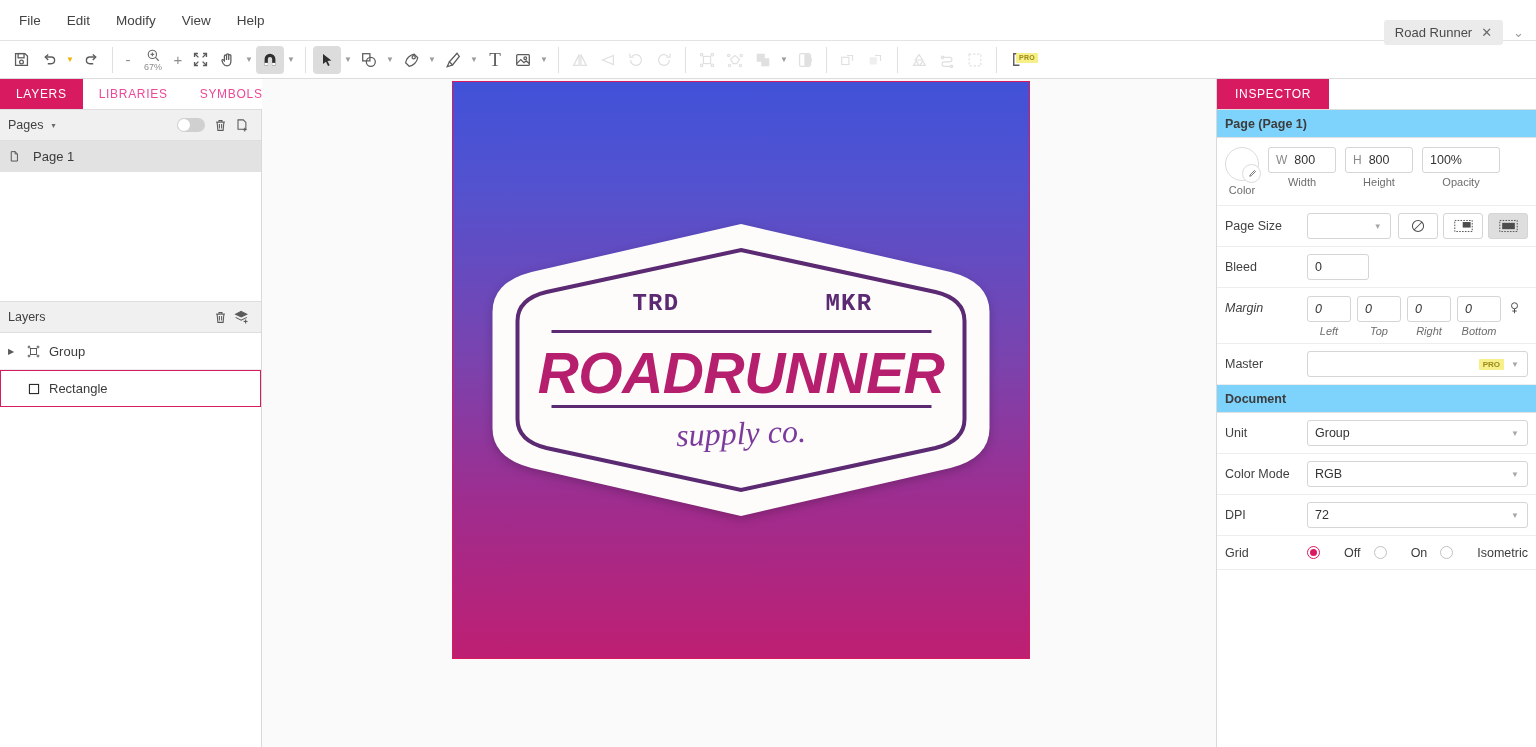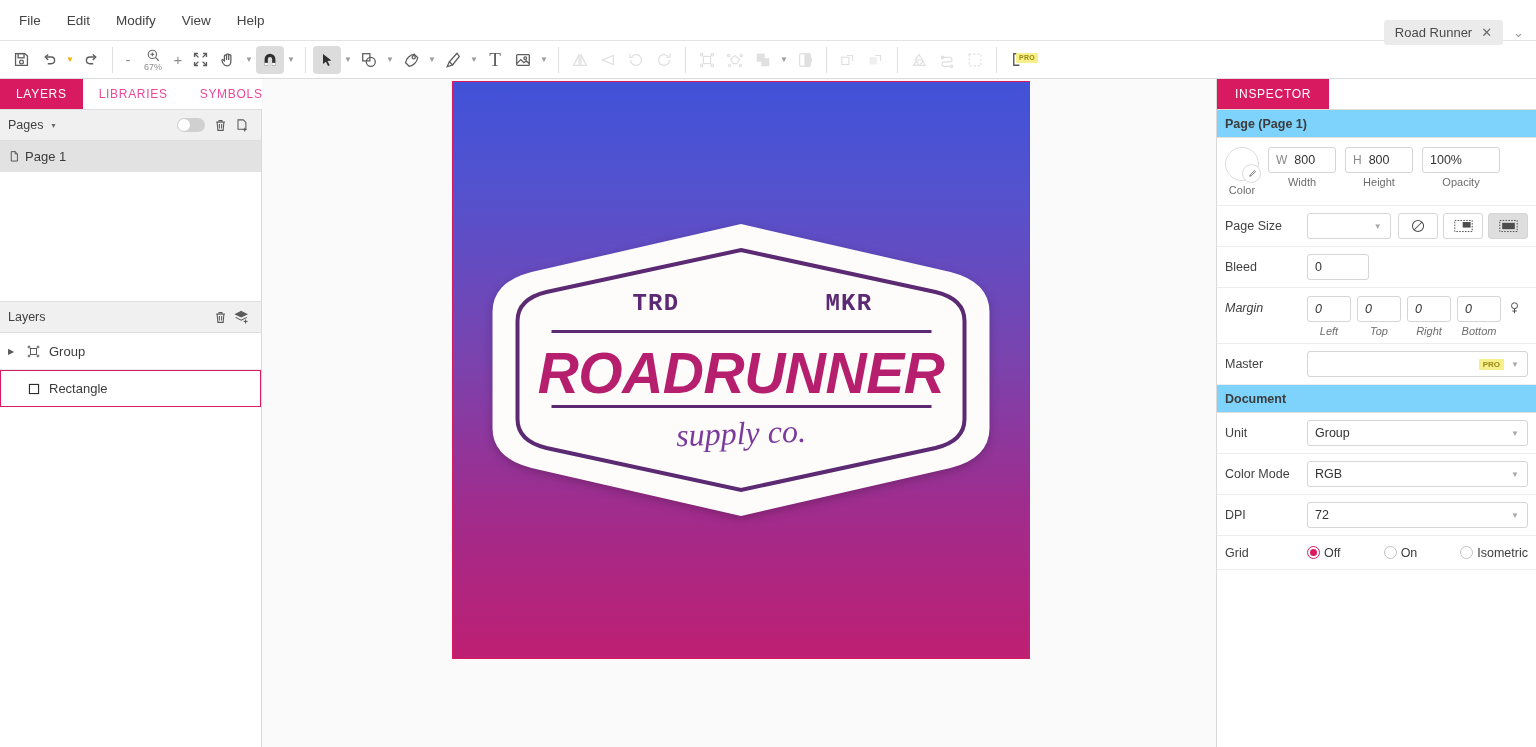--- a/index.html
+++ b/index.html
@@ -100,21 +100,21 @@
   .toggle-pill {
     width: 28px; height: 14px; border-radius: 7px; background: #d0d0d0;
     position: relative; cursor: pointer; margin-right: 4px;
   }
   .toggle-pill::after {
     content: ""; position: absolute; left: 1px; top: 1px;
     width: 12px; height: 12px; border-radius: 50%; background: #fff;
   }
   .pages-list { flex: 0 0 161px; background: #fff; overflow: hidden; border-bottom: 1px solid #dedede; }
   .page-row {
-    height: 31px; display: flex; align-items: center; gap: 4px;
+    height: 31px; display: flex; align-items: center; gap: 12px;
     padding: 0 8px; font-size: 13px; color: #3b3b3b; cursor: pointer;
   }
   .page-row.selected { background: #e2e2e2; }
   .layers-list { flex: 1; background: #fff; overflow: hidden; }
   .layer-row {
     height: 37px; display: flex; align-items: center; gap: 8px;
     padding: 0 8px; font-size: 13px; color: #3b3b3b; cursor: pointer;
     border-bottom: 1px solid #ececec;
   }
   .layer-row.selected { border: 1.5px solid #d81b60; background: #fff; }
@@ -214,21 +214,21 @@
   .sqbtn {
     width: 42px; height: 26px; border: 1px solid #d5d5d5; border-radius: 3px;
     background: #fff; display: flex; align-items: center; justify-content: center;
     cursor: pointer; color: #4d4d4d;
   }
   .sqbtn.active { background: #dedede; }
   .mini-pro {
     background: #f7ef8a; color: #9a8b1a; font-size: 8px; font-weight: bold;
     padding: 1px 4px; border-radius: 1px; margin-right: 16px;
   }
-  .radio-row { display: flex; align-items: center; gap: 4px; font-size: 12.5px; color: #3c3c3c; cursor: pointer; }
+  .radio-row { display: flex; align-items: center; gap: 24px; font-size: 12.5px; color: #3c3c3c; cursor: pointer; }
   .radio {
     width: 13px; height: 13px; border-radius: 50%;
     border: 1.5px solid #c2c2c2; background: #fff; position: relative;
   }
   .radio.on { border-color: #d81b60; }
   .radio.on::after {
     content: ""; position: absolute; left: 2px; top: 2px;
     width: 7px; height: 7px; border-radius: 50%; background: #d81b60;
   }
 </style>

